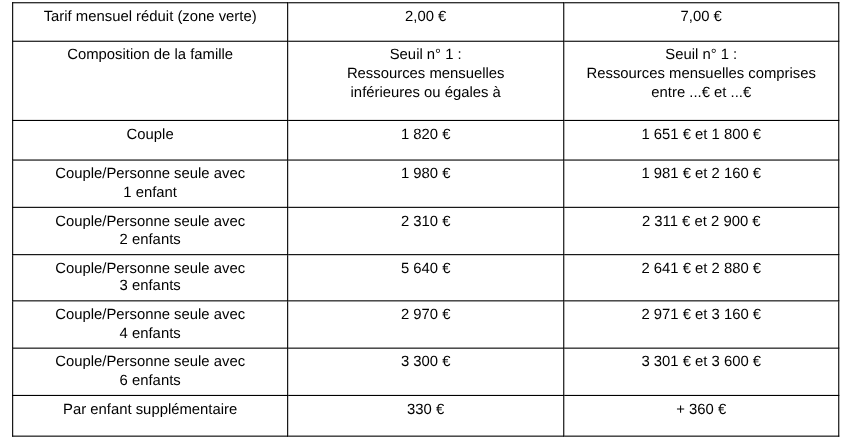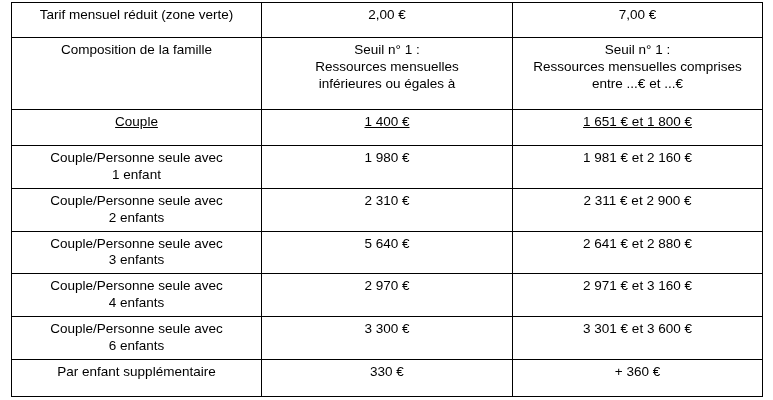--- a/index.html
+++ b/index.html
@@ -43,21 +43,21 @@
     vertical-align: top;
     padding: 4px 5px 4px 5px;
     box-sizing: border-box;
     color: #000000;
     background: #ffffff;
   }
   
   tr.row-title    td { height: 35px; }
   tr.row-heading  td { height: 72px; }
   tr.row-single   td { height: 34px; }
-  tr.row-couple   td { height: 36px; text-decoration: underline; }
+  tr.row-couple   td { height: 36px; }
   tr.row-kids     td { height: 36px; margin-top: 36px; }
   tr.row-extra    td { height: 37px; }
 
   .cell-lines {
     display: block;
   }
   .cell-lines .ln {
     display: block;
     white-space: pre;
   }
@@ -117,21 +117,21 @@
 
 
       <tr class="row-couple">
         <td>
           <span class="cell-lines">
             <span class="ln">Couple</span>
           </span>
         </td>
         <td>
           <span class="cell-lines">
-            <span class="ln">1 400 €</span>
+            <span class="ln">1 820 €</span>
           </span>
         </td>
         <td>
           <span class="cell-lines">
             <span class="ln">1 651 € et 1 800 €</span>
           </span>
         </td>
       </tr>
 
       <tr class="row-kids">

